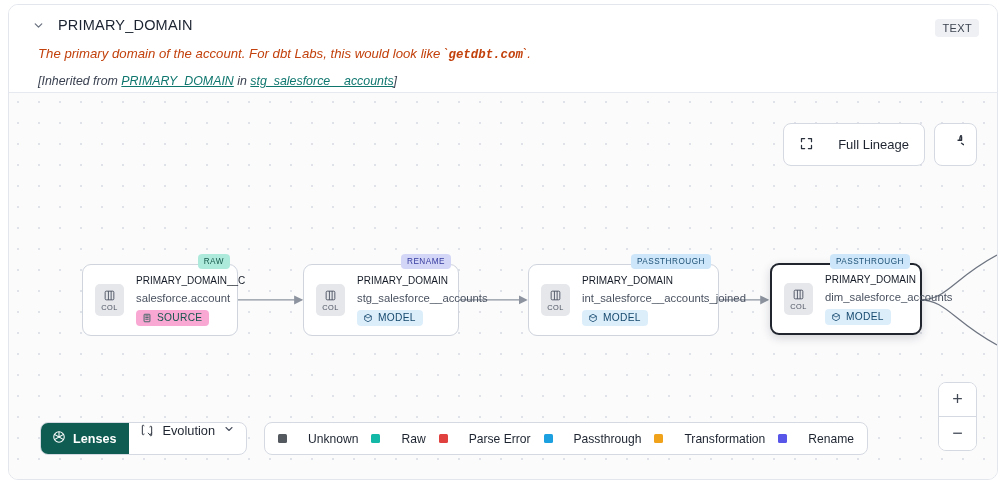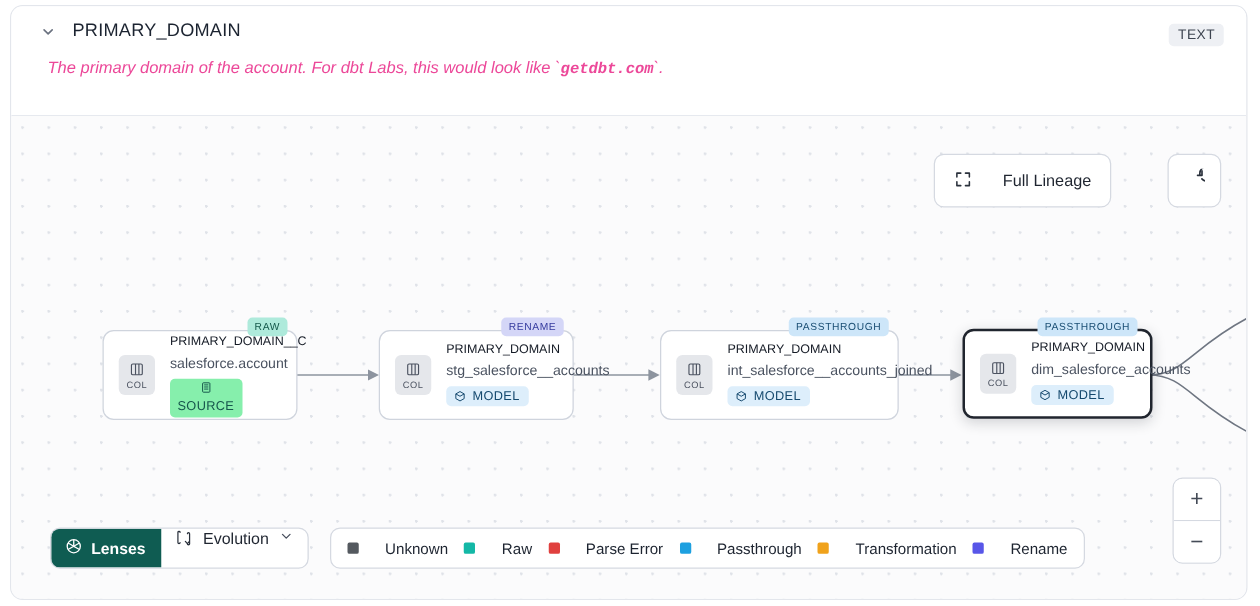--- a/index.html
+++ b/index.html
@@ -46,21 +46,21 @@
     font-size: 14.5px; letter-spacing: .2px; color: #1b2330;
   }
   .text-badge {
     position: absolute; right: 18px; top: 14px;
     background: #eef0f4; color: #3d4450;
     font-size: 11px; letter-spacing: .35px;
     padding: 3px 7px; border-radius: 4px;
   }
   .desc {
     position: absolute; left: 29px; top: 41px;
-    font-size: 13.2px; font-style: italic; color: #ec4899;
+    font-size: 13.2px; font-style: italic; color: #c2410c;
     white-space: nowrap;
   }
   .desc .mono {
     font-family: "Liberation Mono", monospace;
     font-style: italic; font-weight: bold; font-size: 12.4px;
   }
   .inherit {
     position: absolute; left: 29px; top: 69px;
     font-size: 12.4px; font-style: italic; color: #3a4150;
     white-space: nowrap;
@@ -121,21 +121,21 @@
     font-size: 11.3px; color: #4a5260; line-height: 14px;
     margin-top: 3px; white-space: nowrap;
   }
   .type-badge {
     display: inline-flex; align-items: center; gap: 5px;
     margin-top: 5px;
     padding: 2.5px 7px 2.5px 6px;
     border-radius: 4px;
     font-size: 10.2px; letter-spacing: .3px;
   }
-  .type-badge.source { background: #86efac; color: #16564c; flex-direction: column; }
+  .type-badge.source { background: #f9a8d4; color: #16564c; }
   .type-badge.model  { background: #ddeefb; color: #15496e; }
 
   .tag {
     position: absolute; top: -11px;
     font-size: 8.2px; letter-spacing: .5px;
     padding: 3px 6px; border-radius: 4px;
     white-space: nowrap;
   }
   .tag.raw         { background: #aeeadb; color: #14584b; }
   .tag.rename      { background: #d4d6f7; color: #343a9e; }
@@ -149,21 +149,20 @@
   .btn {
     background: #fff;
     border: 1px solid #d5d9e1;
     border-radius: 8px;
     height: 41px;
     display: flex; align-items: center; justify-content: center;
     gap: 24px;
     padding: 0 15px;
     font-size: 13px; color: #1f2530;
     cursor: pointer;
-    margin-left: 36px;
   }
   .btn.icon-only { width: 41px; padding: 0; }
 
   .zoom-stack {
     position: absolute; right: 20px; bottom: 30px;
     width: 37px;
     background: #fff;
     border: 1px solid #d5d9e1;
     border-radius: 8px;
     overflow: hidden;
@@ -229,20 +228,23 @@
       </span>
       <span class="col-title">PRIMARY_DOMAIN</span>
     </div>
 
     <div class="text-badge">TEXT</div>
 
     <div class="desc">
       <span>The primary domain of the account. For dbt Labs, this would look like `</span><span class="mono">getdbt.com</span><span>`.</span>
     </div>
 
+    <div class="inherit">
+      <span>[Inherited from </span><a href="#">PRIMARY_DOMAIN</a><span> in </span><a href="#">stg_salesforce__accounts</a><span>]</span>
+    </div>
   </div>
 
   <div class="canvas">
 
     <svg class="edges" width="990" height="388" viewBox="0 0 990 388">
       <defs>
         <marker id="ah" viewBox="0 0 10 10" refX="8" refY="5" markerWidth="7" markerHeight="7" orient="auto-start-reverse">
           <path d="M 0 0 L 10 5 L 0 10 z" fill="#8d949f"></path>
         </marker>
       </defs>

